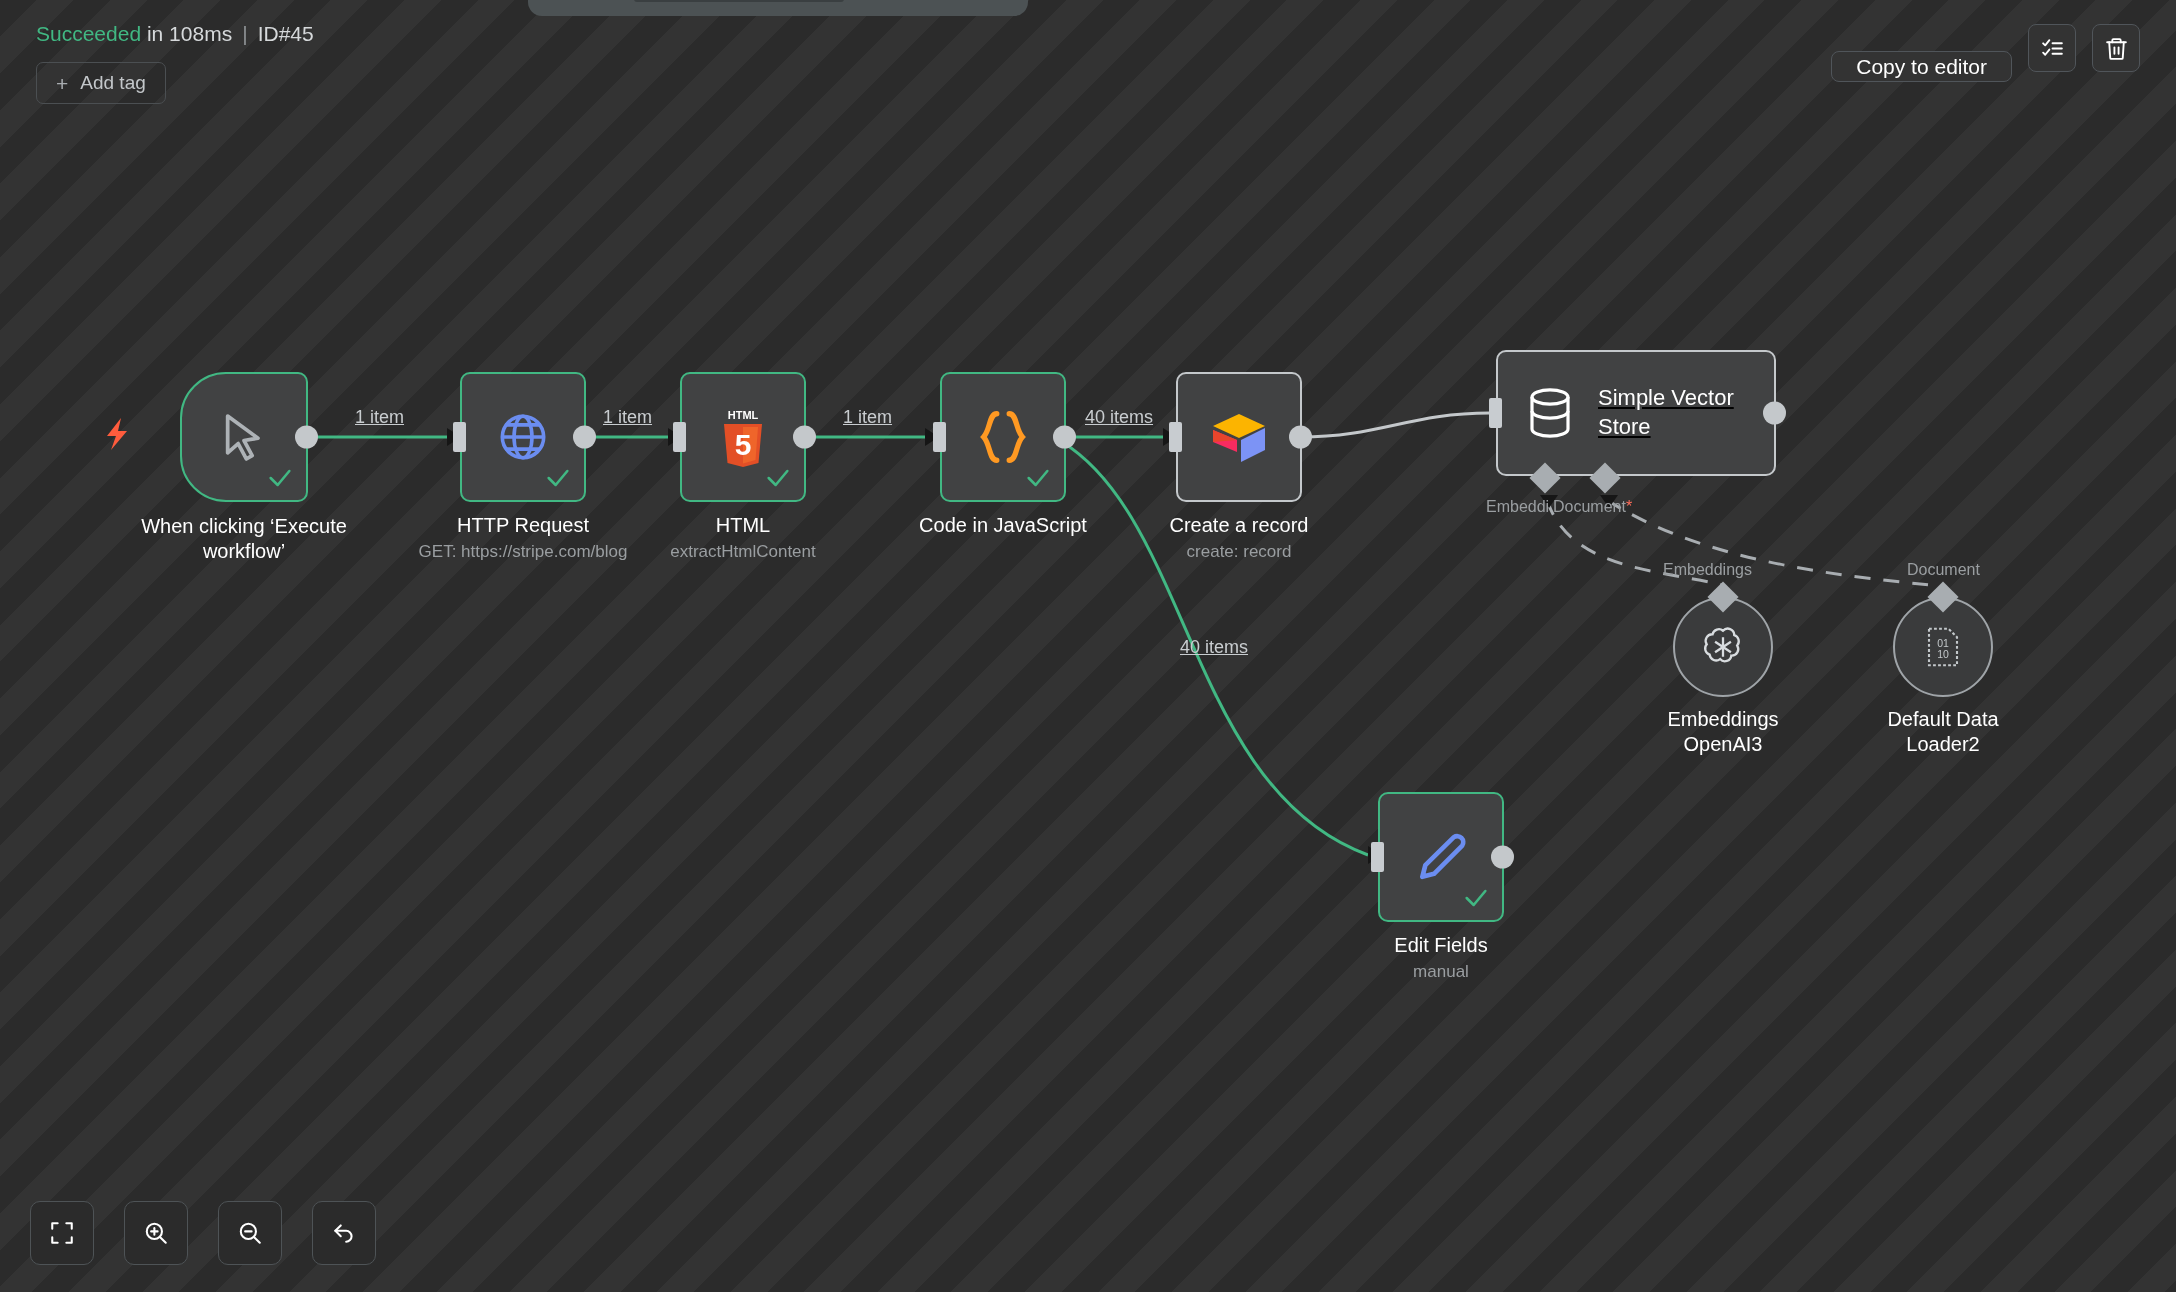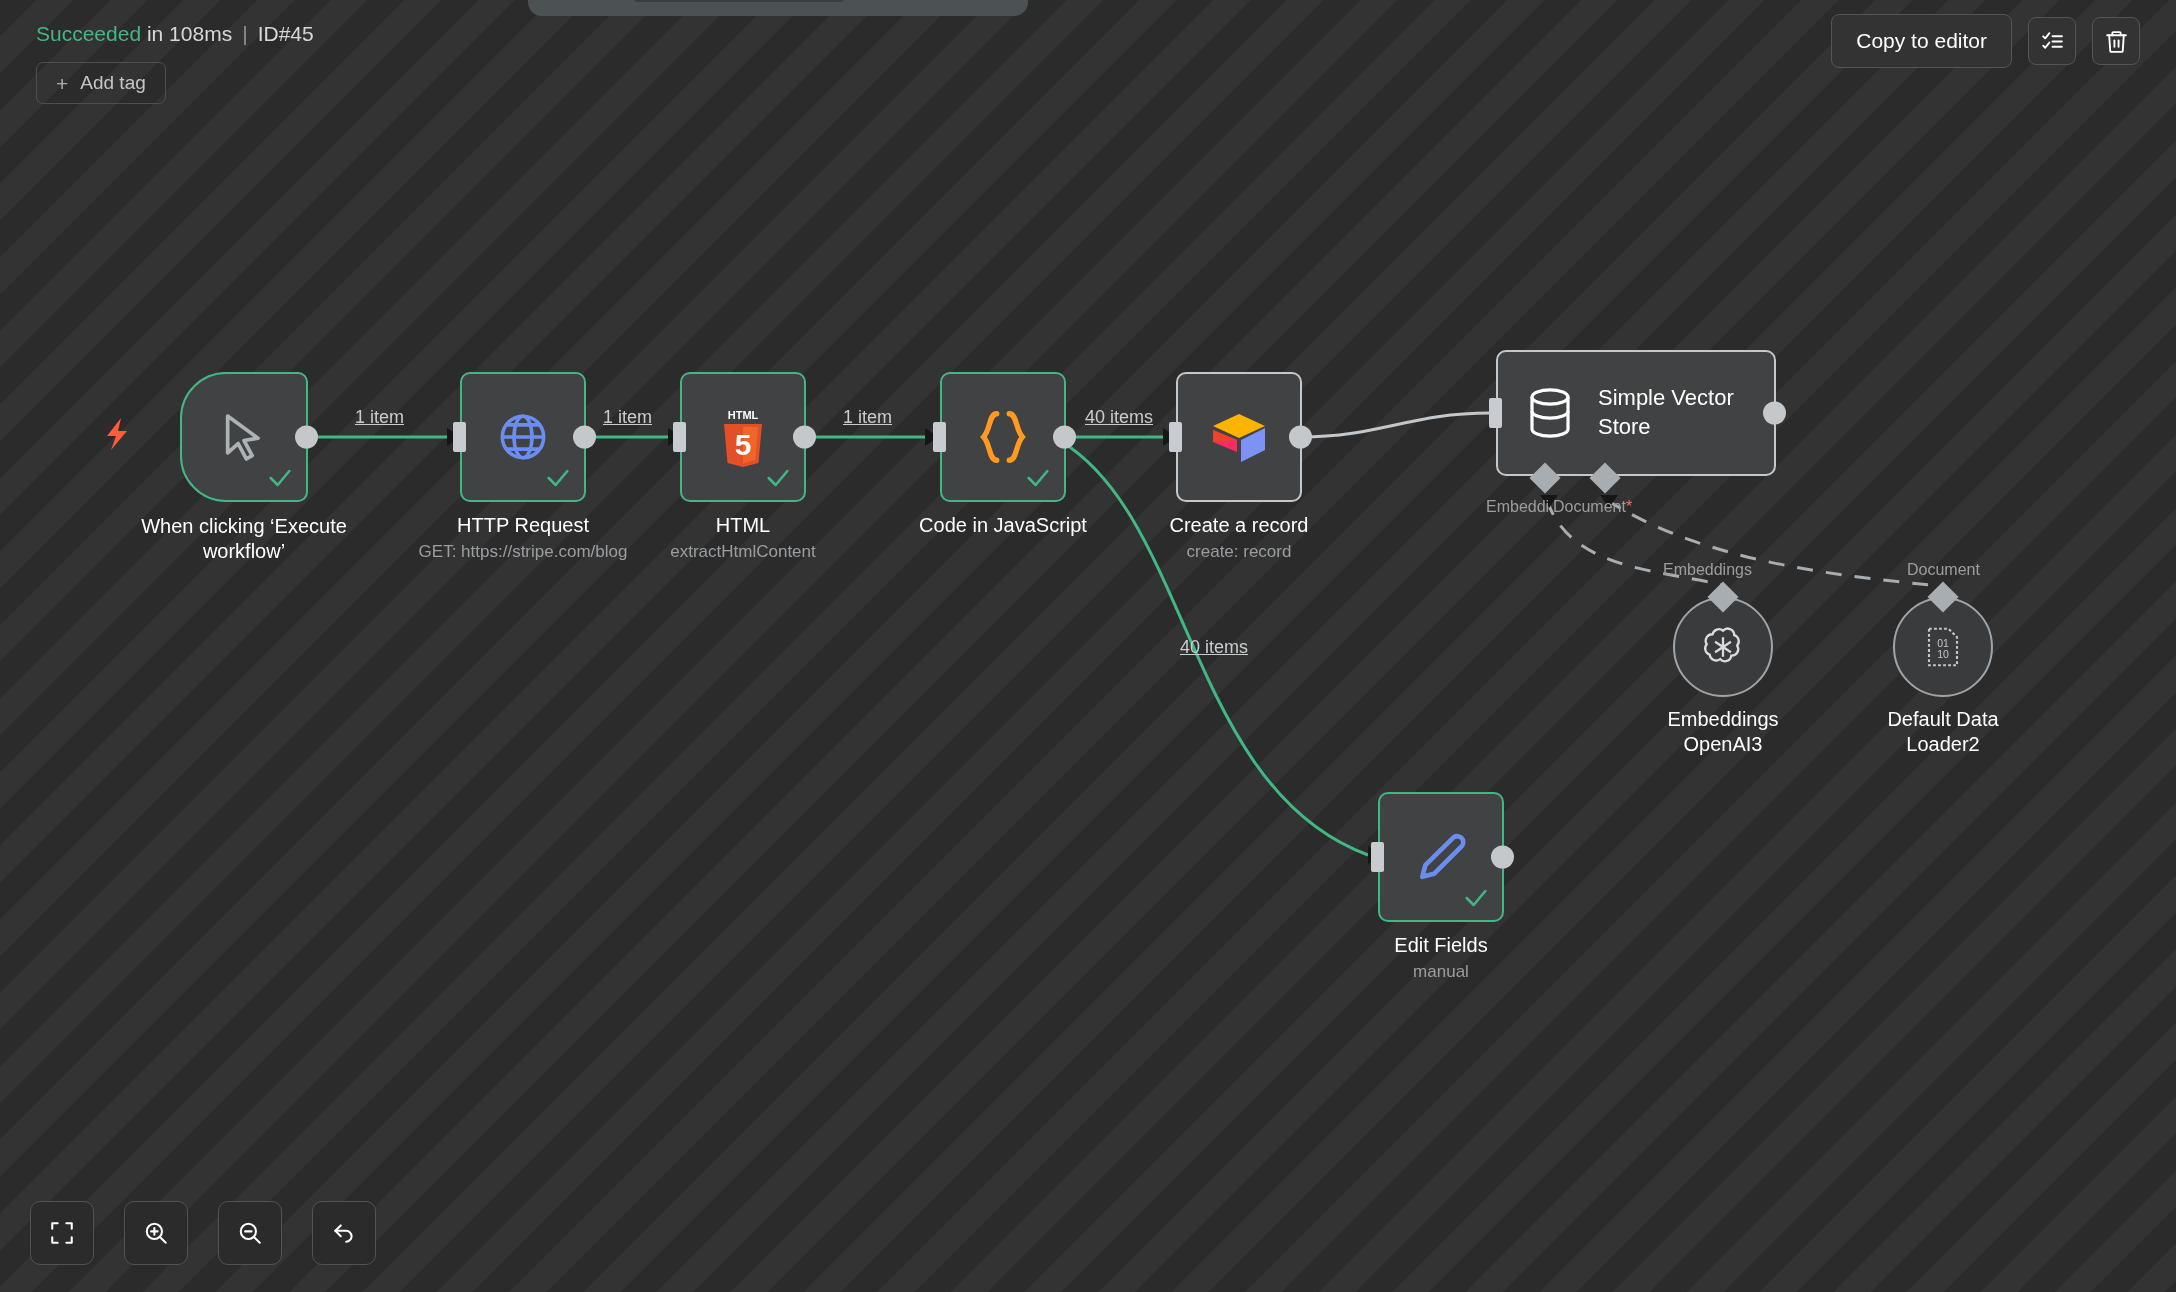--- a/index.html
+++ b/index.html
@@ -111,31 +111,32 @@
   #actions {
     position: absolute;
     right: 36px;
     top: 14px;
     display: flex;
     align-items: center;
     gap: 16px;
     z-index: 40;
   }
   .btn-outline {
-    height: 54px;
+    height: 31px;
     padding: 0 24px;
     border: 1px solid #50555a;
     border-radius: 8px;
     background: #333333;
     color: #ffffff;
     font-size: 21px;
     font-family: "Liberation Sans", sans-serif;
     cursor: pointer;
     display: flex;
     align-items: center;
+    margin-top: 37px;
   }
   .btn-icon {
     width: 48px; height: 48px;
     border: 1px solid #50555a;
     border-radius: 8px;
     background: #333333;
     display: flex; align-items: center; justify-content: center;
     cursor: pointer;
     color: #ffffff;
   }
@@ -147,21 +148,21 @@
   }
   .node-box {
     position: relative;
     background: #414243;
     border: 2px solid #41b883;
     border-radius: 10px;
     display: flex;
     align-items: center;
     justify-content: center;
   }
-  .node-box.pending { border-color: #c4c8cb; }
+  .node-box.pending { border-color: #c4c8cb; text-decoration: underline; }
   .node-trigger {
     border-top-left-radius: 46px;
     border-bottom-left-radius: 46px;
     border-top-right-radius: 10px;
     border-bottom-right-radius: 10px;
   }
   .node-check {
     position: absolute;
     right: 12px;
     bottom: 8px;

